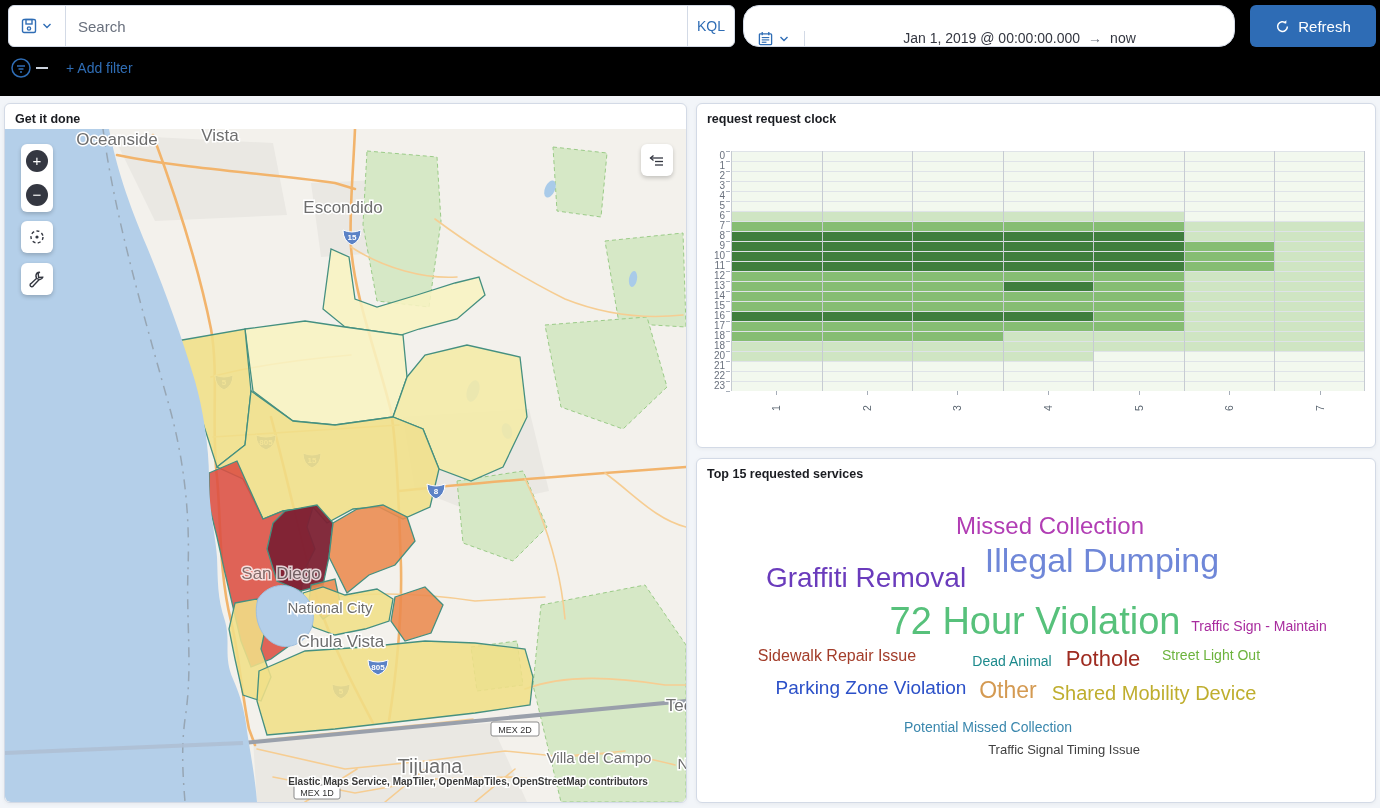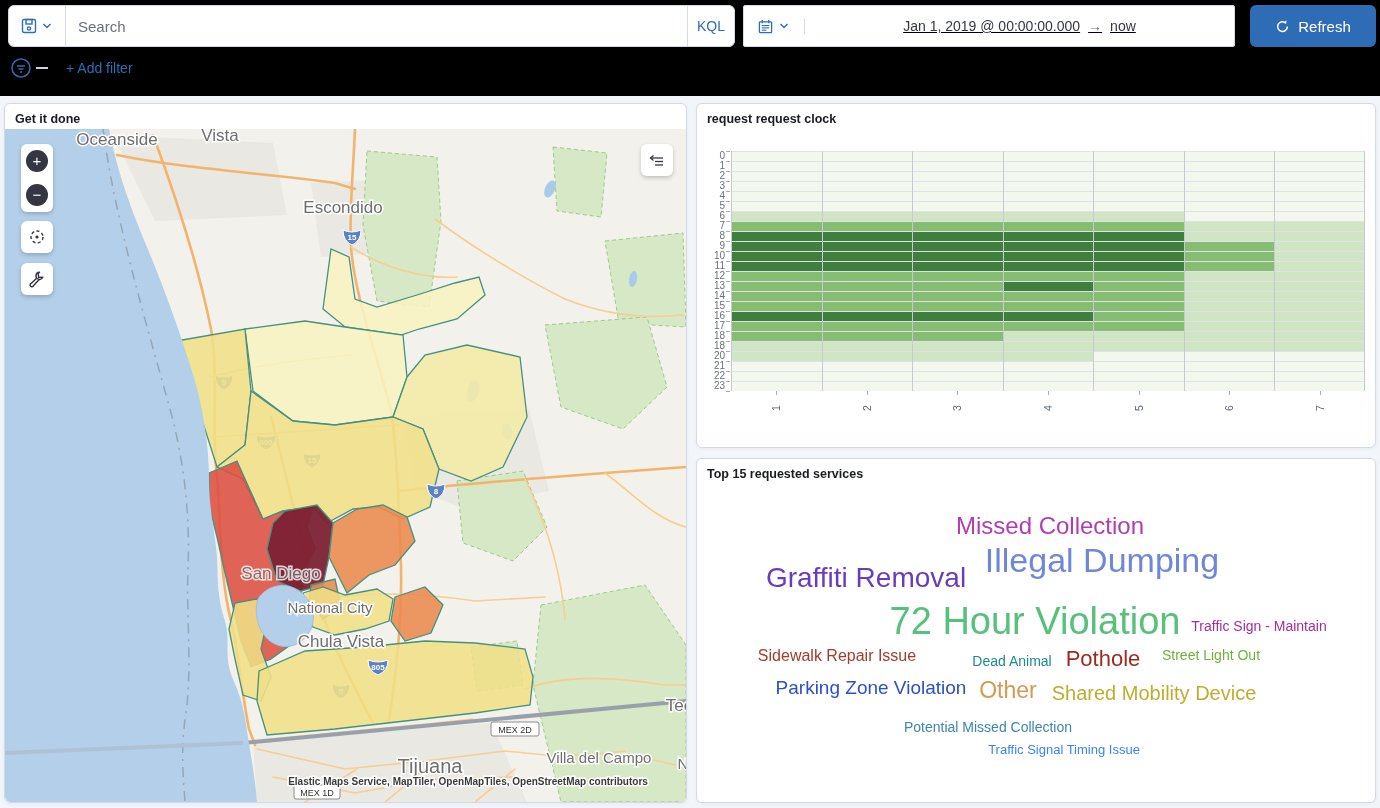--- a/index.html
+++ b/index.html
@@ -7,21 +7,21 @@
   .topbar{position:absolute;left:0;top:0;width:1380px;height:96px;background:#000000;}
   .query-group{position:absolute;left:8px;top:5px;width:727px;height:42px;background:#fff;
     border:1px solid #d3dae6;border-radius:6px;display:flex;align-items:stretch;box-sizing:border-box;}
   .save-seg{width:56px;border-right:1px solid #d3dae6;display:flex;align-items:center;justify-content:center;gap:4px;cursor:pointer;}
   .search-input{flex:1;border:none;outline:none;font-size:15px;padding:0 12px;color:#343741;
     font-family:"Liberation Sans",sans-serif;background:transparent;}
   .search-input::placeholder{color:#69707d;}
   .kql{width:46px;border-left:1px solid #d3dae6;display:flex;align-items:center;justify-content:center;
     color:#2f6db5;font-size:14px;cursor:pointer;}
   .date-group{position:absolute;left:743px;top:5px;width:492px;height:42px;background:#fff;
-    border:1px solid #d3dae6;border-radius:2px;display:flex;align-items:center;box-sizing:border-box;text-decoration:underline;}
+    border:1px solid #d3dae6;border-radius:16px;display:flex;align-items:flex-end;box-sizing:border-box;}
   .cal-seg{width:60px;border-right:1px solid #d3dae6;display:flex;align-items:center;justify-content:center;gap:5px;cursor:pointer;}
   .date-text{flex:1;display:flex;align-items:center;justify-content:center;gap:8px;font-size:14px;color:#343741;cursor:pointer;}
   .date-arrow{color:#69707d;font-size:14px;}
   .refresh-btn{position:absolute;left:1250px;top:5px;width:126px;height:42px;background:#2e6cb5;border:none;
     border-radius:6px;color:#fff;font-size:15px;font-family:"Liberation Sans",sans-serif;display:flex;
     align-items:center;justify-content:center;gap:8px;cursor:pointer;}
   .filterbar{position:absolute;left:0;top:53px;width:1380px;height:30px;display:flex;align-items:center;}
   .filter-icon{margin-left:10px;}
   .filter-dash{width:12px;height:2px;background:#cbd2dc;margin-left:4px;}
   .add-filter{margin-left:18px;color:#2f6db5;font-size:14px;cursor:pointer;}
@@ -564,15 +564,15 @@
       <span class="tag" style="left: 338px; top: 162px; font-size: 38px; color: rgb(87, 193, 123);">72 Hour Violation</span>
       <span class="tag" style="left: 562px; top: 167px; font-size: 14px; color: rgb(168, 44, 158);">Traffic Sign - Maintain</span>
       <span class="tag" style="left: 140px; top: 197px; font-size: 16px; color: rgb(163, 61, 42);">Sidewalk Repair Issue</span>
       <span class="tag" style="left: 315px; top: 202px; font-size: 14px; color: rgb(29, 138, 140);">Dead Animal</span>
       <span class="tag" style="left: 406px; top: 200px; font-size: 22px; color: rgb(158, 43, 32);">Pothole</span>
       <span class="tag" style="left: 514px; top: 196px; font-size: 14px; color: rgb(108, 179, 61);">Street Light Out</span>
       <span class="tag" style="left: 174px; top: 229px; font-size: 19px; color: rgb(43, 80, 200);">Parking Zone Violation</span>
       <span class="tag" style="left: 311px; top: 231px; font-size: 23px; color: rgb(212, 154, 82);">Other</span>
       <span class="tag" style="left: 457px; top: 234px; font-size: 20px; color: rgb(191, 174, 46);">Shared Mobility Device</span>
       <span class="tag" style="left: 291px; top: 268px; font-size: 14px; color: rgb(58, 135, 173);">Potential Missed Collection</span>
-      <span class="tag" style="left: 367px; top: 290px; font-size: 13px; color: #3b82f6;">Traffic Signal Timing Issue</span>
+      <span class="tag" style="left: 367px; top: 290px; font-size: 13px; color: #404040;">Traffic Signal Timing Issue</span>
     </div>
 </div>
 
 </body></html>

